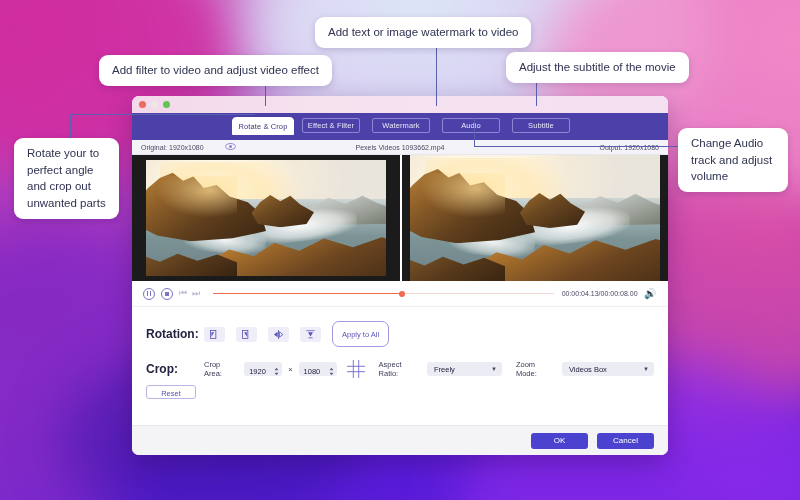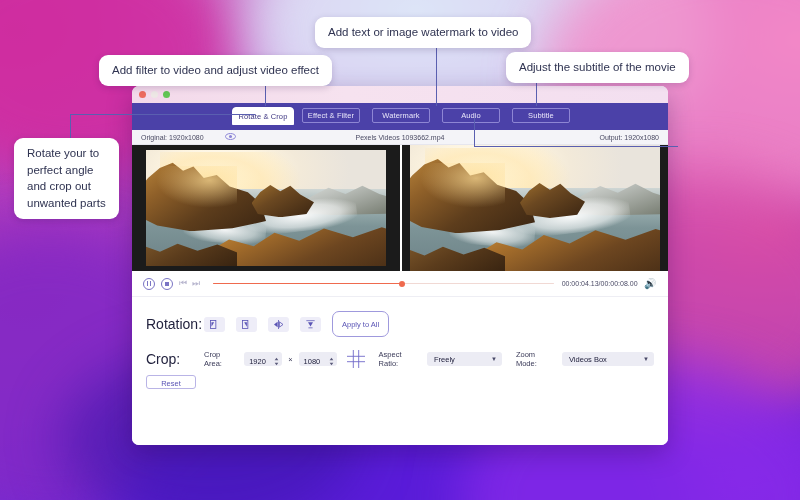--- a/index.html
+++ b/index.html
@@ -52,21 +52,21 @@
   .callout.multiline { white-space: normal; }
   .leader {
     position: absolute;
     background: #5a5fb0;
     z-index: 35;
   }
 
   
   #app-window {
     position: absolute;
-    left: 132px; top: 86px;
+    left: 132px; top: 96px;
     width: 536px; height: 359px;
     background: #ffffff;
     border-radius: 7px;
     box-shadow: 0 8px 26px rgba(40,5,70,.30);
     overflow: hidden;
     display: flex; flex-direction: column;
     z-index: 20;
   }
 
   
@@ -228,21 +228,21 @@
   .vol { color: #6c66bd; font-size: 10px; }
 
   
   .settings {
     flex: 1 1 auto;
     background: #ffffff;
     padding: 14px 14px 0 14px;
     position: relative;
   }
   .row { display: flex; align-items: center; margin-bottom: 13px; }
-  .rowlabel { font-size: 14px; font-weight: normal; color: #23233f; width: 58px; flex: 0 0 58px; }
+  .rowlabel { font-size: 12px; font-weight: bold; color: #23233f; width: 58px; flex: 0 0 58px; }
   .iconbtn {
     width: 21px; height: 15px;
     background: #eeedf8;
     border: none; border-radius: 3px;
     margin-right: 11px;
     display: flex; align-items: center; justify-content: center;
     cursor: pointer;
   }
   .iconbtn svg { display: block; }
   .ghostbtn {
@@ -510,27 +510,32 @@
         </div>
       </div>
 
       <div class="row reset-wrap">
         <div class="reset">
           <span>Reset</span>
         </div>
       </div>
     </div>
 
+    <div class="footer">
+      <button class="btn-primary">OK</button>
+      <button class="btn-secondary">Cancel</button>
+    </div>
   </div>
 
   <div class="leader" style="left:436px; top:44px;  width:1px; height:62px;"></div>
   <div class="leader" style="left:265px; top:80px;  width:1px; height:26px;"></div>
   <div class="leader" style="left:536px; top:80px;  width:1px; height:26px;"></div>
   <div class="leader" style="left:70px;  top:114px; width:185px; height:1px;"></div>
   <div class="leader" style="left:70px;  top:114px; width:1px; height:30px;"></div>
   <div class="leader" style="left:474px; top:118px; width:1px; height:29px;"></div>
   <div class="leader" style="left:474px; top:146px; width:204px; height:1px;"></div>
 
   <div class="callout" style="left:315px; top:17px;">Add text or image watermark to video</div>
   <div class="callout" style="left:99px;  top:55px;">Add filter to video and adjust video effect</div>
   <div class="callout" style="left:506px; top:52px;">Adjust the subtitle of the movie</div>
   <div class="callout multiline" style="left:14px; top:138px; width:105px;">Rotate your to perfect angle and crop out unwanted parts</div>
+  <div class="callout multiline" style="left:678px; top:128px; width:110px;">Change Audio track and adjust volume</div>
 </div>
 
 </body></html>

